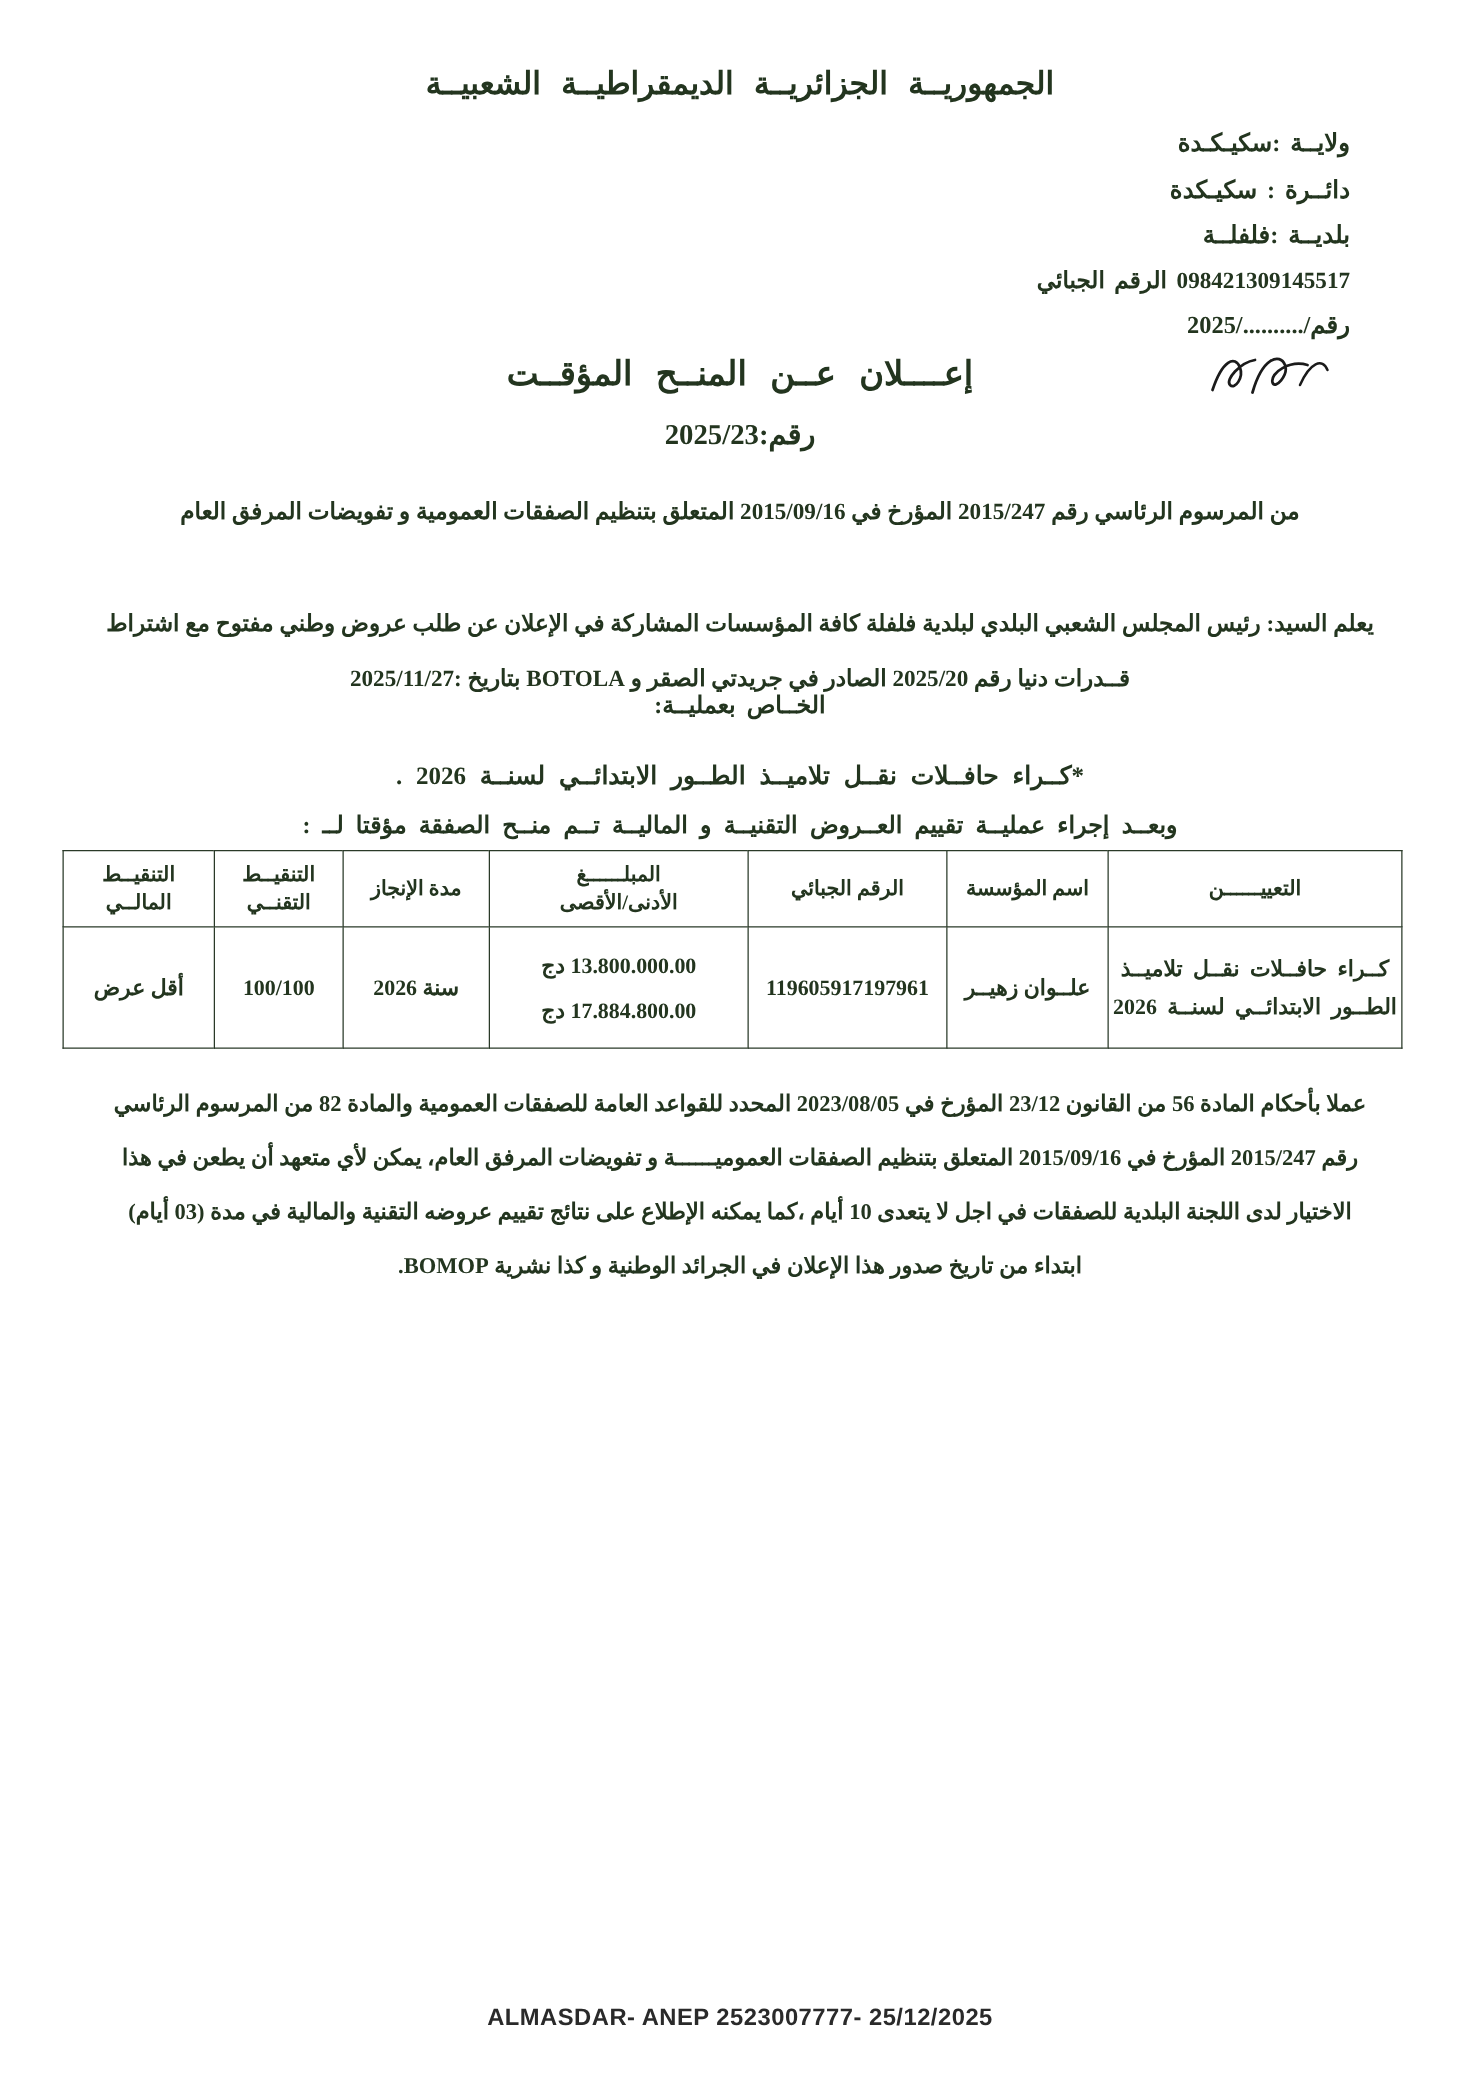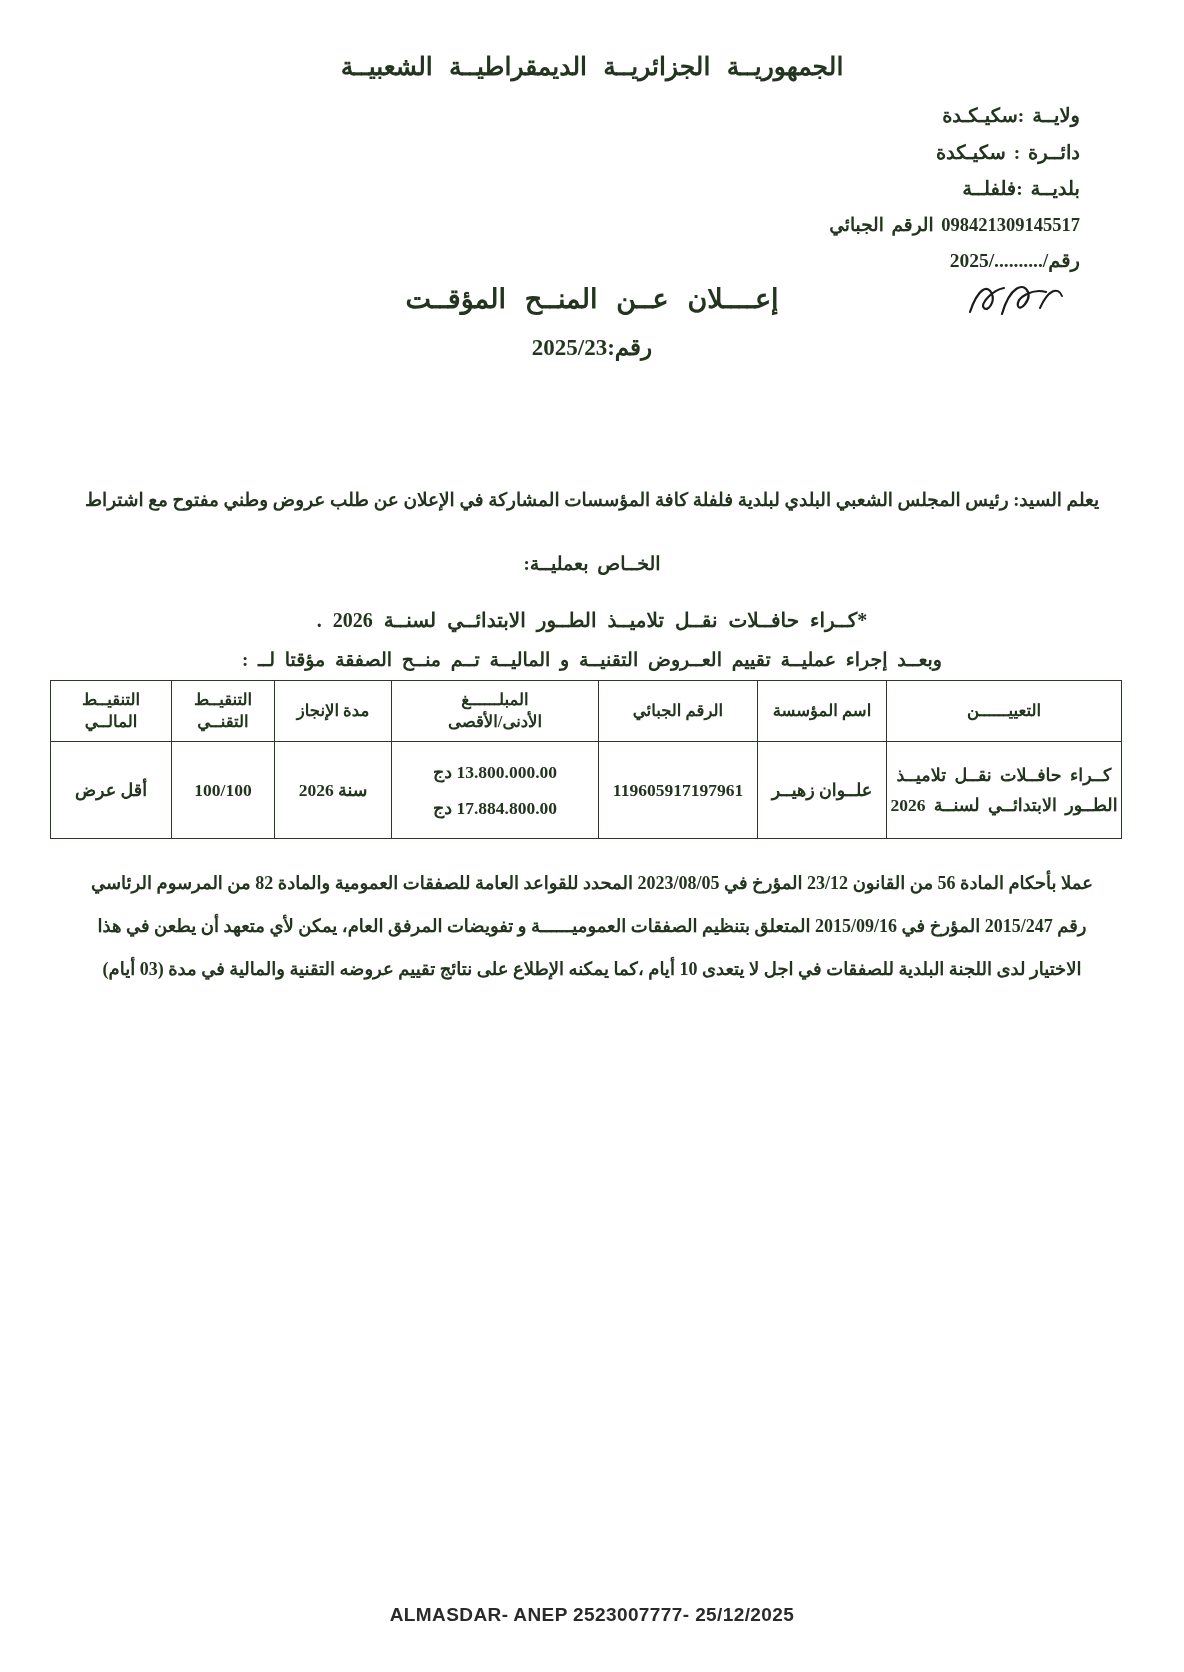--- a/index.html
+++ b/index.html
@@ -264,24 +264,26 @@
   <svg class="signature-mark" viewBox="0 0 110 44">
     <path d="M8 34 C16 10, 26 6, 30 16 C33 24, 26 34, 22 30 C18 26, 30 12, 42 10" fill="none" stroke="#1b1b1b" stroke-width="2.2" stroke-linecap="round"></path>
     <path d="M40 36 C48 8, 62 4, 66 14 C69 22, 58 34, 56 28 C54 20, 70 10, 84 14" fill="none" stroke="#1b1b1b" stroke-width="2.2" stroke-linecap="round"></path>
     <path d="M78 30 C86 12, 96 8, 100 18" fill="none" stroke="#1b1b1b" stroke-width="2" stroke-linecap="round"></path>
   </svg>
 
   <div class="doc-title">إعــــلان عــن المنــح المؤقــت</div>
   <div class="doc-subtitle">رقم:2025/23</div>
 
   <div class="legal-block">
+    <p class="legal-line">من المرسوم الرئاسي رقم 2015/247 المؤرخ في 2015/09/16 المتعلق بتنظيم الصفقات العمومية و تفويضات المرفق العام</p>
   </div>
 
   <div class="notice-block">
     <p class="legal-line">يعلم السيد: رئيس المجلس الشعبي البلدي لبلدية فلفلة كافة المؤسسات المشاركة في الإعلان عن طلب عروض وطني مفتوح مع اشتراط</p>
+    <p class="legal-line">قــدرات دنيا رقم 2025/20 الصادر في جريدتي الصقر و BOTOLA بتاريخ :2025/11/27</p>
   </div>
 
   <div class="subject-label">الخــاص بعمليــة:</div>
 
   <div class="operation-line">*كــراء حافــلات نقــل تلاميــذ الطــور الابتدائــي لسنــة 2026 .</div>
 
   <div class="award-lead">وبعــد إجراء عمليــة تقييم العــروض التقنيــة و الماليــة  تــم منــح الصفقة مؤقتا لــ :</div>
 
   <table class="award-table">
     <thead>
@@ -311,17 +313,18 @@
         <td>100/100</td>
         <td>أقل عرض</td>
       </tr>
     </tbody>
   </table>
 
   <div class="closing-block">
     <p class="legal-line">عملا بأحكام المادة 56 من القانون 23/12 المؤرخ في 2023/08/05 المحدد للقواعد العامة للصفقات العمومية والمادة 82 من المرسوم الرئاسي</p>
     <p class="legal-line">رقم 2015/247 المؤرخ في 2015/09/16 المتعلق بتنظيم الصفقات العموميــــــة  و تفويضات المرفق العام، يمكن لأي متعهد أن يطعن في هذا</p>
     <p class="legal-line">الاختيار لدى اللجنة البلدية للصفقات في اجل لا يتعدى 10 أيام ،كما يمكنه الإطلاع على نتائج تقييم عروضه التقنية والمالية في مدة (03 أيام)</p>
+    <p class="legal-line">ابتداء من تاريخ صدور هذا الإعلان في الجرائد الوطنية و كذا نشرية BOMOP.</p>
   </div>
 
   <div class="footer">ALMASDAR- ANEP 2523007777- 25/12/2025</div>
 
 </div>
 
 </body></html>

